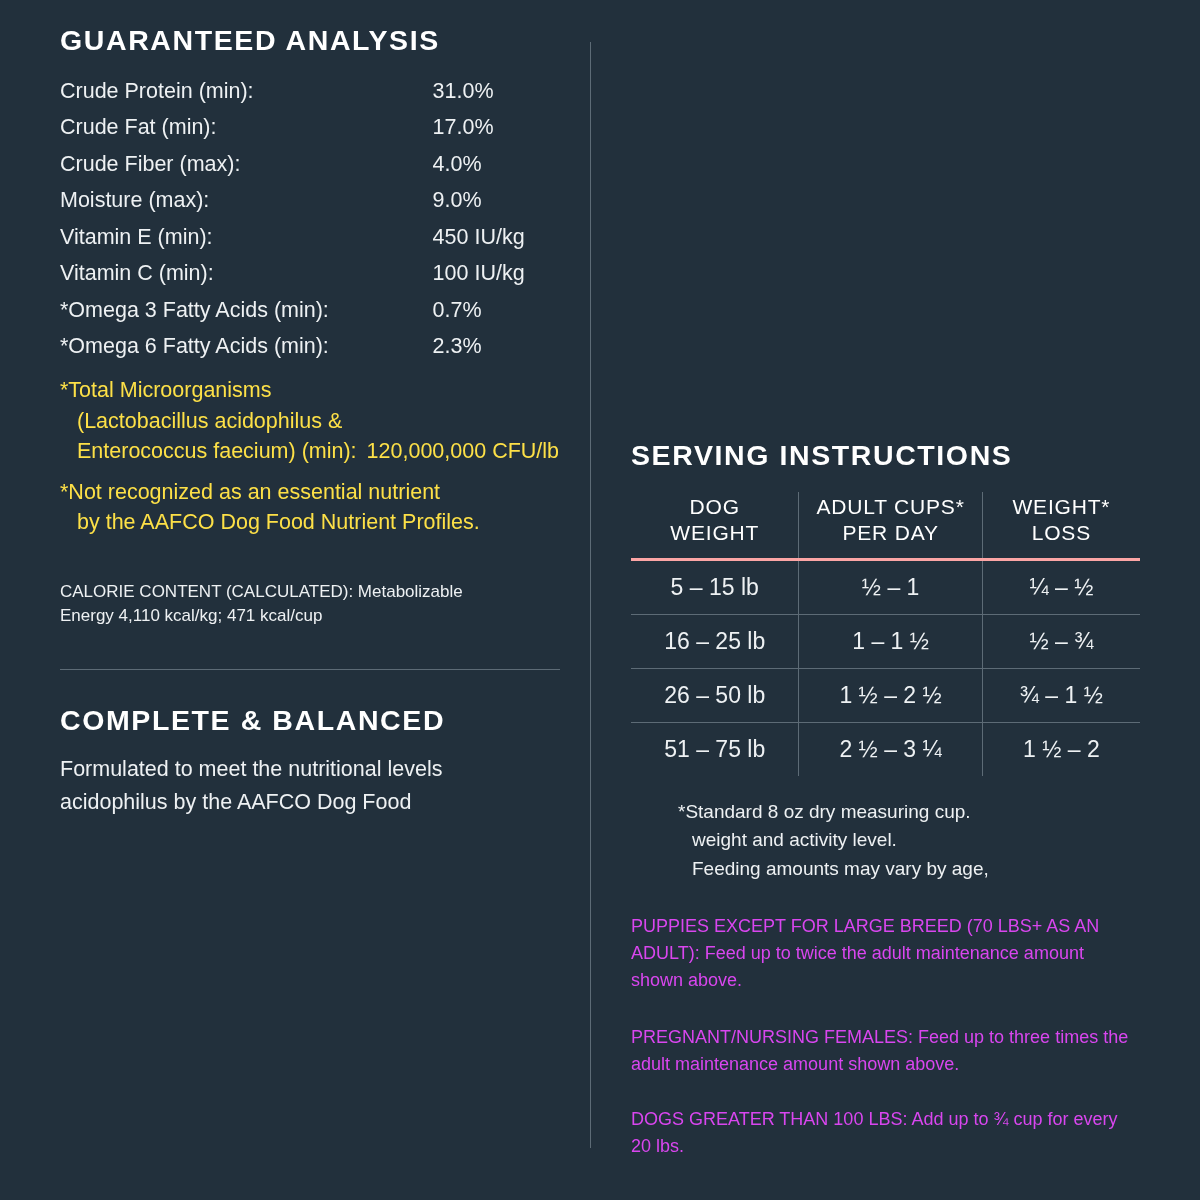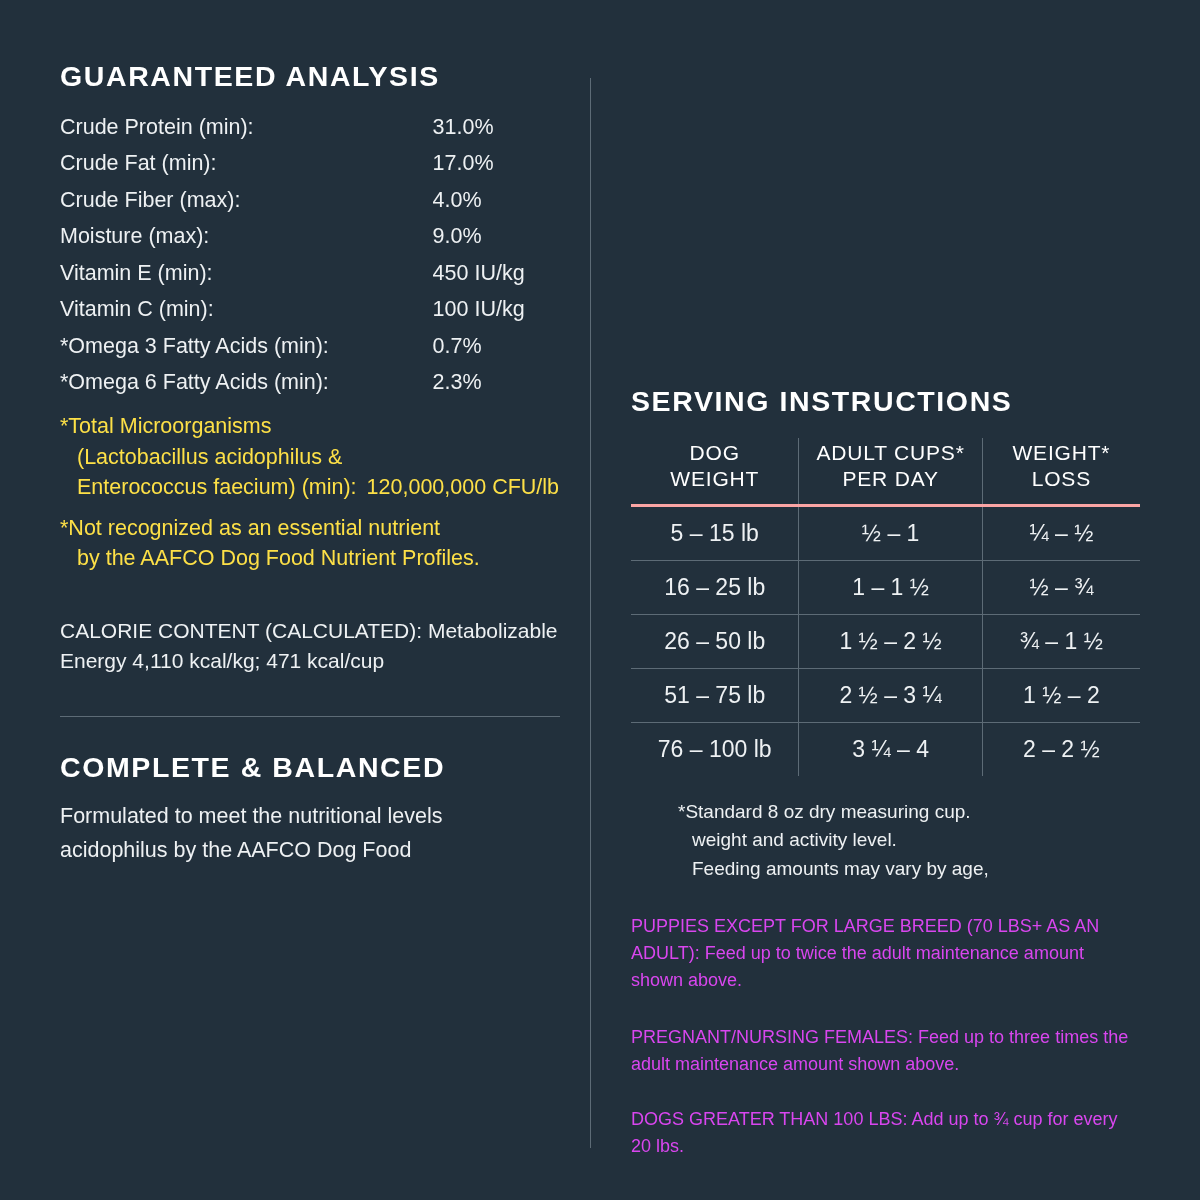--- a/index.html
+++ b/index.html
@@ -12,21 +12,21 @@
     background: #22303c;
     font-family: "Liberation Sans", sans-serif;
     color: #f2f4f5;
     overflow: hidden;
   }
   .page {
     position: relative;
     width: 1200px;
     height: 1200px;
     box-sizing: border-box;
-    padding: 60px 60px 40px 60px;
+    padding: 24px 60px 40px 60px;
     display: flex;
   }
   .col-left {
     width: 530px;
     box-sizing: border-box;
     padding-right: 30px;
     display: flex;
     flex-direction: column;
   }
   .divider-v {
@@ -74,21 +74,21 @@
   .block-note {
     font-size: 21.5px;
     line-height: 1.42;
     margin-top: 10px;
     color: #fde047;
   }
   .block-note .ind { display: block; padding-left: 17px; }
   .block-note .ind .cfu { padding-left: 10px; }
 
   .calorie {
-    font-size: 21px;
+    font-size: 17px;
     line-height: 1.45;
     margin-top: 42px;
     color: #eef1f3;
   }
 
   .divider-h {
     height: 1px;
     background: #5d6b76;
     margin: 40px 0 34px 0;
   }
@@ -255,25 +255,20 @@
         <tr>
           <td>26 – 50 lb</td>
           <td>1 ½ – 2 ½</td>
           <td>¾ – 1 ½</td>
         </tr>
         <tr>
           <td>51 – 75 lb</td>
           <td>2 ½ – 3 ¼</td>
           <td>1 ½ – 2</td>
         </tr>
-        <tr>
-          <td>76 – 100 lb</td>
-          <td>3 ¼ – 4</td>
-          <td>2 – 2 ½</td>
-        </tr>
       </tbody>
     </table>
 
     <div class="foot-note">
       <span>*Standard 8 oz dry measuring cup.</span>
       <span class="ind2">weight and activity level.</span>
       <span class="ind2">Feeding amounts may vary by age,</span>
     </div>
 
     <div class="para">PUPPIES EXCEPT FOR LARGE BREED (70 LBS+ AS AN ADULT): Feed up to twice the adult maintenance amount shown above.</div>

